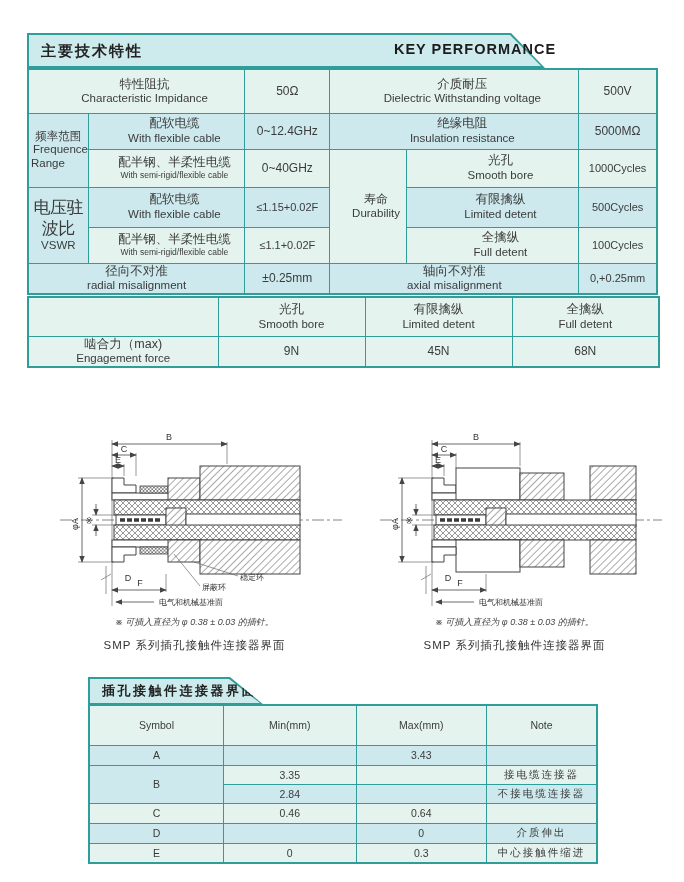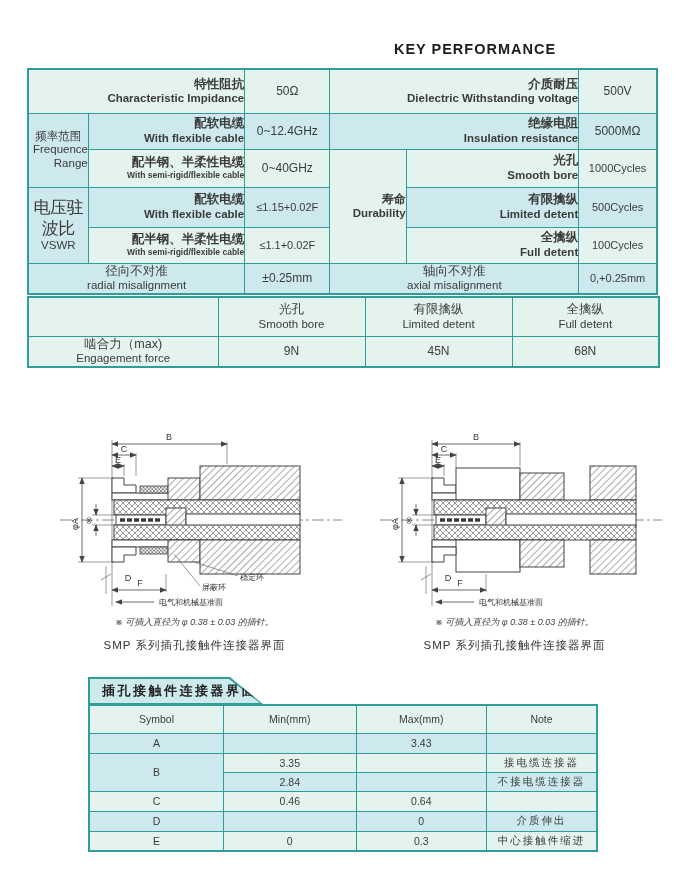--- a/index.html
+++ b/index.html
@@ -26,21 +26,21 @@
   td { border:1px solid #2f9e9a; font-size:12px; color:#3b3b3b; overflow:hidden; }
   .t  { position:absolute; border:2px solid #2f9e9a; }
   .t1 { left:27px; top:68px;  width:631px; }
   .t2 { left:27px; top:296px; width:631px; }
   .t3 { left:88px; top:704px; width:510px; }
   .t3 td { font-size:10.5px; }
 
   .cy { background:#cde9ed; }   
   .pl { background:#e4f3ee; }   
   .c  { text-align:center; }
-  .lt { text-align:right; padding-left:16px;font-weight:bold; }
+  .lt { text-align:center; padding-left:16px; }
   .zh { display:block; font-size:12.5px; line-height:1.25; }
   .en { display:block; font-size:11.5px; line-height:1.2; }
   .en-sm { display:block; font-size:8.5px; line-height:1.3; }
   .val { font-size:12px; }
   .note-col { letter-spacing:2px; }
 
   
   .draw { position:absolute; width:305px; }
   .draw-l { left:42px;  top:428px; }
   .draw-r { left:362px; top:428px; }
@@ -77,20 +77,24 @@
       <path d="M0 0L3.5 3.5M3.5 0L0 3.5" stroke="#444" stroke-width="0.6"></path>
     </pattern>
     <marker id="arr" viewBox="0 0 10 10" refX="9" refY="5" markerWidth="9" markerHeight="9" orient="auto-start-reverse">
       <path d="M0 1L10 5L0 9z" fill="#444"></path>
     </marker>
   </defs>
 </svg>
 
 <div class="sheet">
 
+  <div class="tab tab1">
+    <div class="tab-in"></div>
+    <span class="tab-txt">主要技术特性</span>
+  </div>
   <div class="page-title">KEY PERFORMANCE</div>
 
   <table class="t t1">
     <colgroup>
         <col style="width:60px">
         <col style="width:156px">
         <col style="width:85px">
               <col style="width:76px">
         <col style="width:172px">
         <col style="width:78px">
@@ -105,21 +109,21 @@
       <td colspan="2" class="pl lt">
         <span class="zh">介质耐压</span>
         <span class="en">Dielectric Withstanding voltage</span>
           </td>
       <td class="pl c val">500V</td>
     </tr>
     <tr style="height:36px">
       <td rowspan="2" class="cy c" style="font-size:11px">
         <span class="zh" style="font-size:11.5px">频率范围</span>
         <span class="en" style="text-align:left;padding-left:4px">Frequence</span>
-        <span class="en" style="text-align:right;padding-left:2px">Range</span>
+        <span class="en" style="text-align:left;padding-left:2px">Range</span>
           </td>
       <td class="cy lt">
         <span class="zh">配软电缆</span>
         <span class="en">With flexible cable</span>
           </td>
       <td class="cy c val">0~12.4GHz</td>
       <td colspan="2" class="cy lt">
         <span class="zh">绝缘电阻</span>
         <span class="en">Insulation resistance</span>
           </td>
@@ -340,21 +344,21 @@
   </div>
 
   <table class="t t3">
     <colgroup>
         <col style="width:134px">
         <col style="width:132px">
         <col style="width:130px">
         <col style="width:110px">
       </colgroup>
     <tbody>
-        <tr style="height:28px">
+        <tr style="height:40px">
       <td class="pl c">Symbol</td>
       <td class="pl c">Min(mm)</td>
       <td class="pl c">Max(mm)</td>
       <td class="pl c">Note</td>
     </tr>
     <tr style="height:20px">
       <td class="cy c">A</td>
       <td class="cy c"></td>
       <td class="cy c">3.43</td>
       <td class="cy c note-col"></td>

